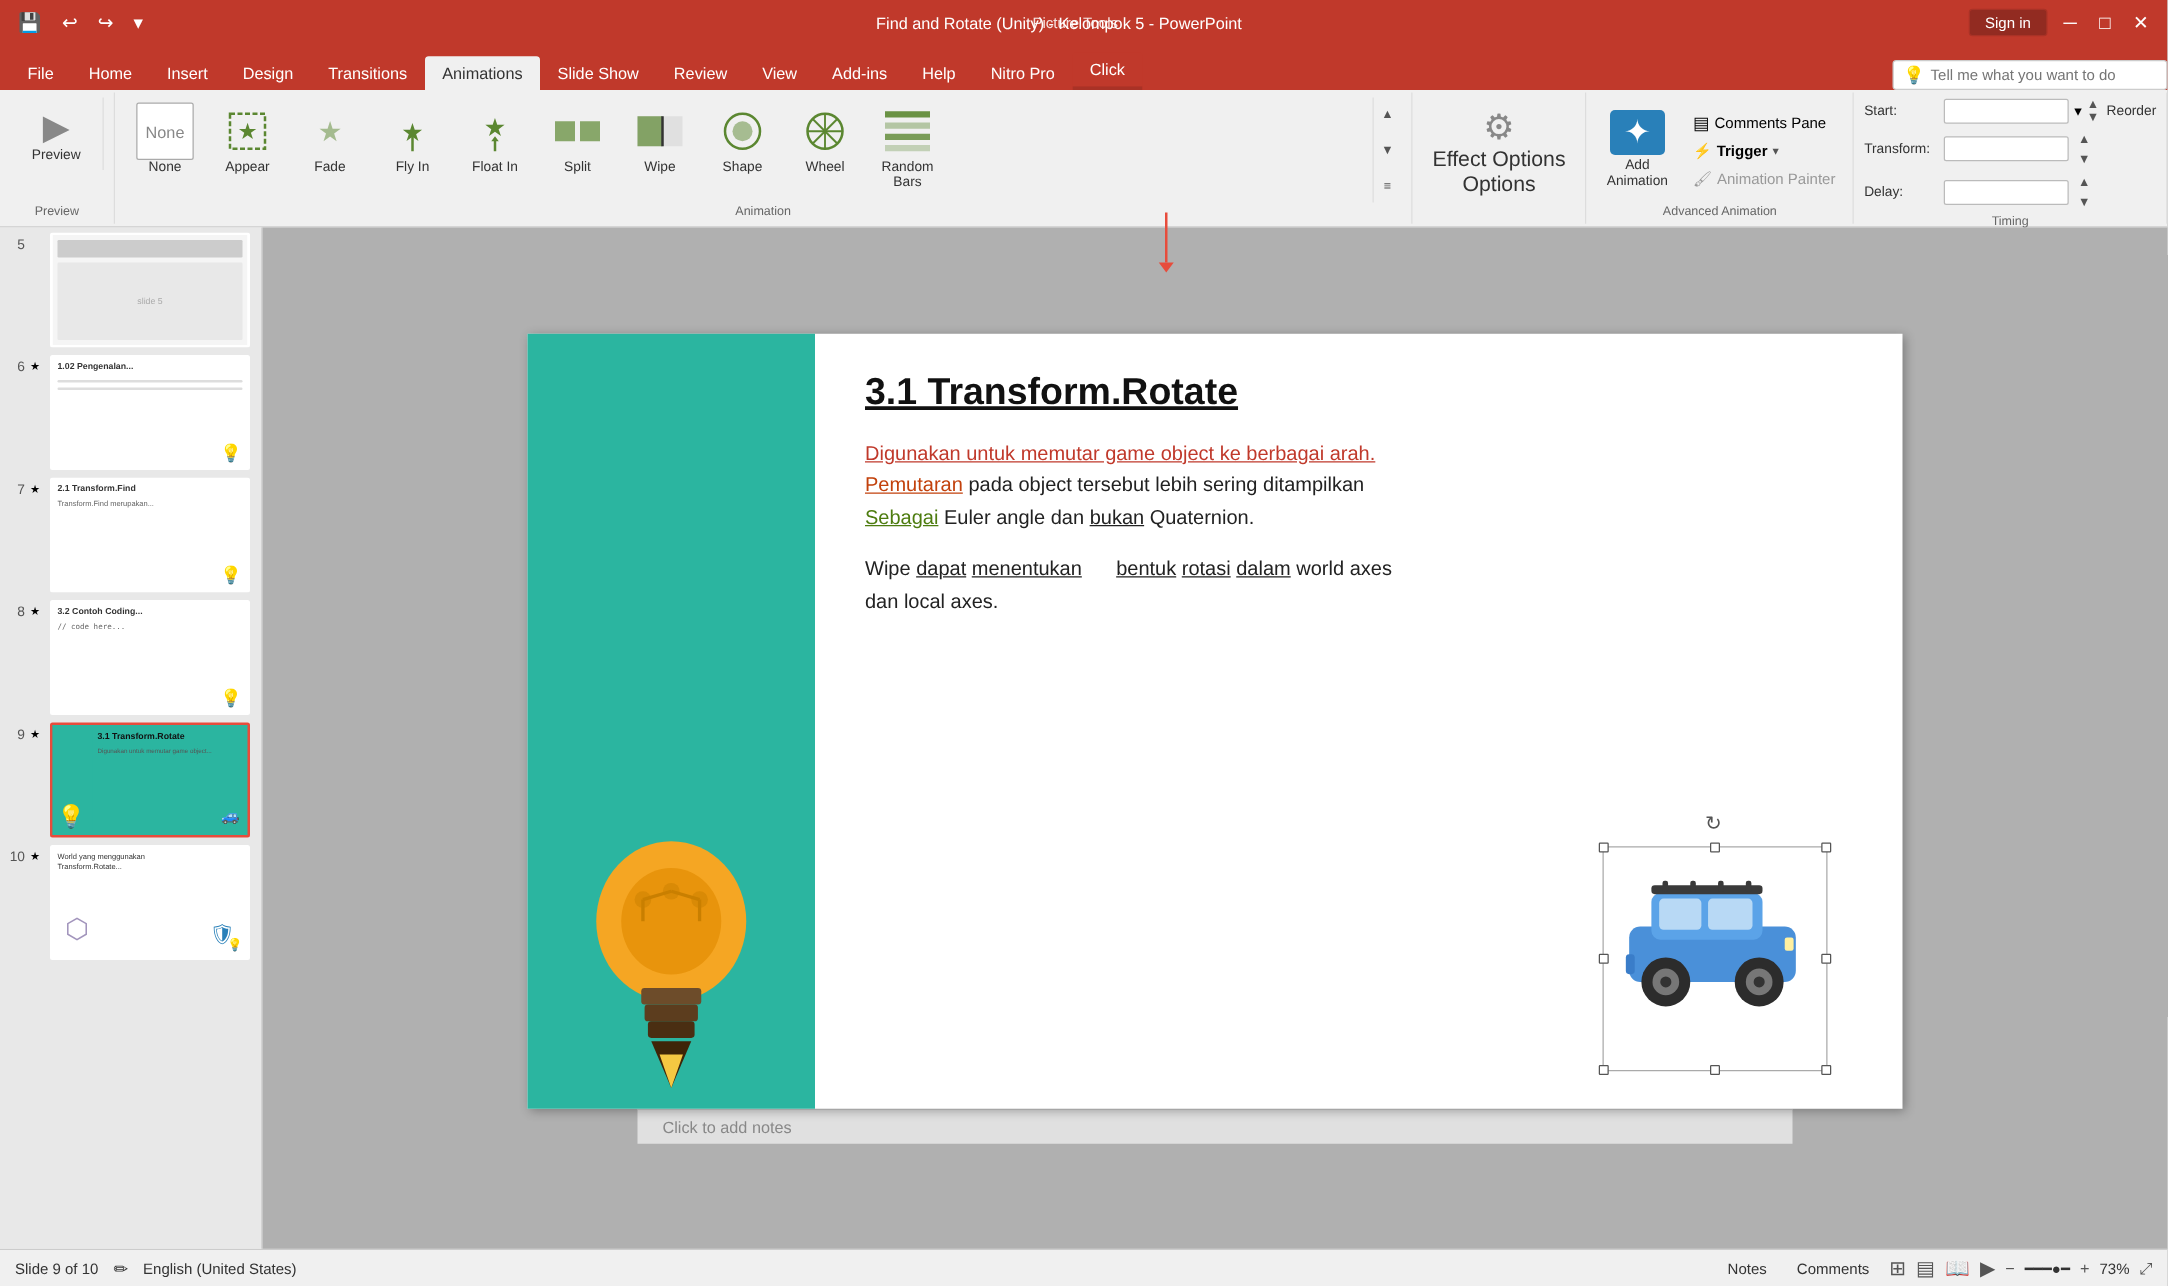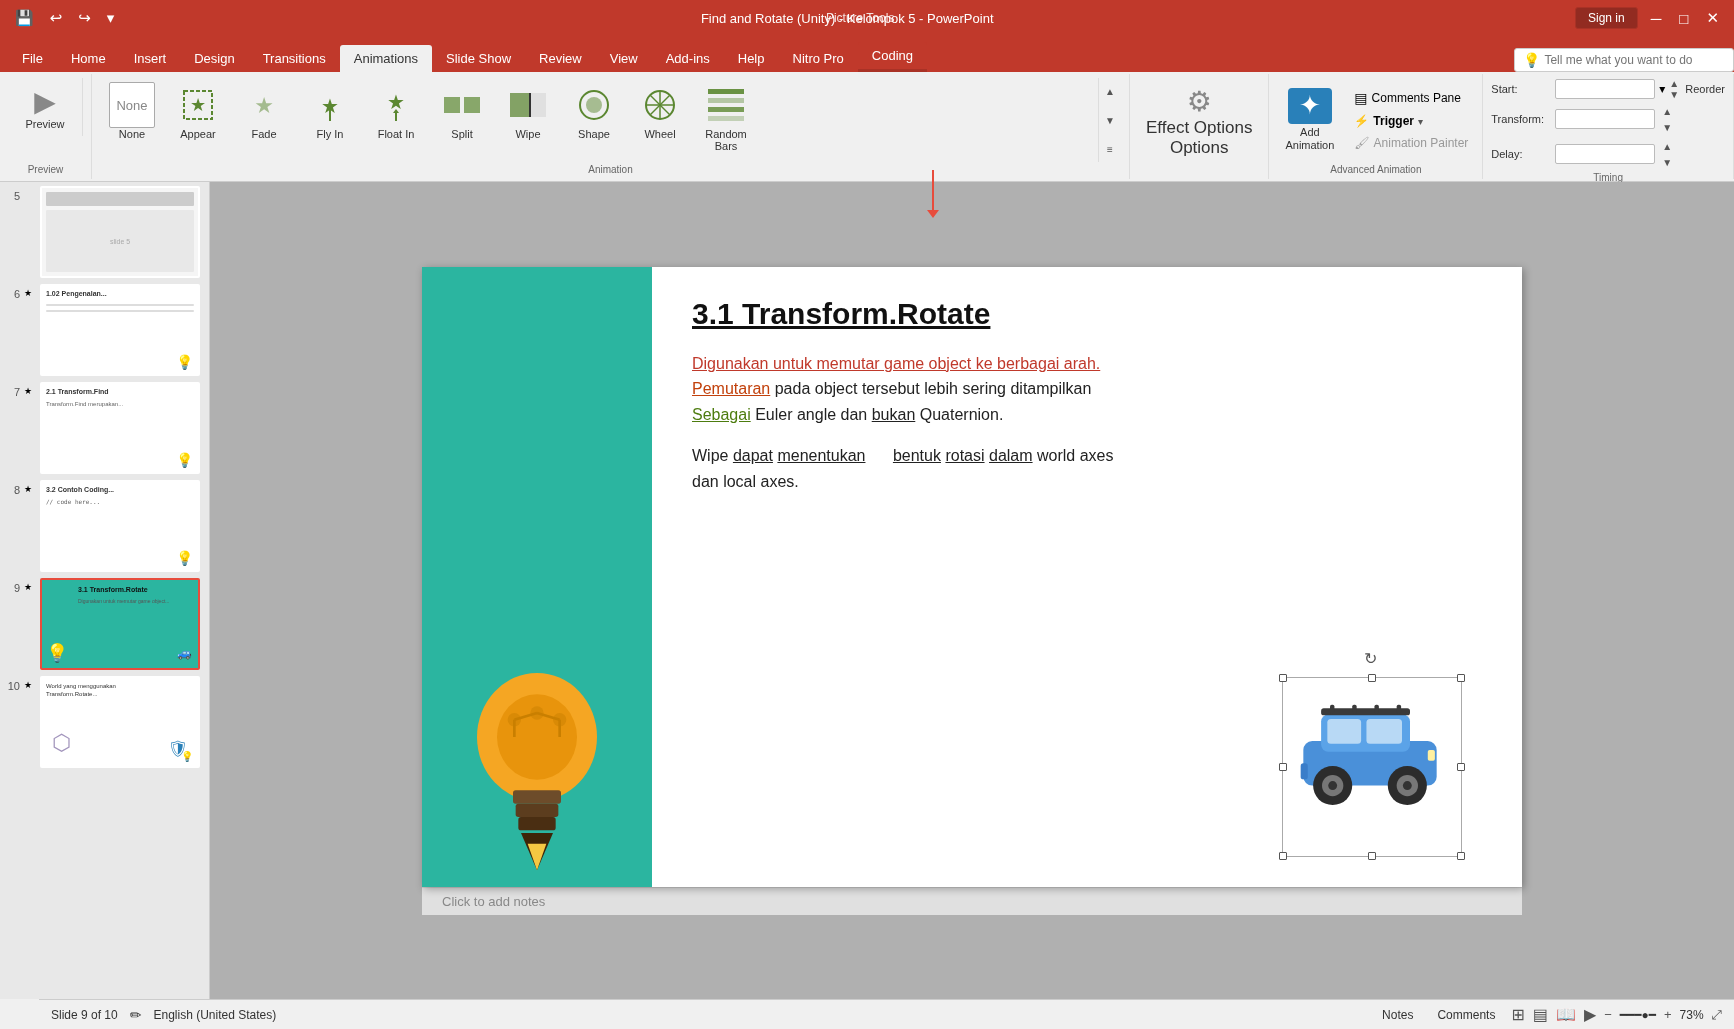--- a/index.html
+++ b/index.html
@@ -302,21 +302,20 @@
     #statusbar {
       height: 30px;
       background: #f0f0f0;
       border-top: 1px solid #ccc;
       display: flex;
       align-items: center;
       justify-content: space-between;
       padding: 0 12px;
       font-size: 12px;
       color: #333;
-      margin-left: 39px;
     }
     #statusbar .left { display: flex; align-items: center; gap: 12px; }
     #statusbar .right { display: flex; align-items: center; gap: 8px; }
     .status-icon { font-size: 16px; cursor: pointer; color: #555; }
     .status-btn { padding: 2px 8px; font-size: 12px; cursor: pointer; border: none; background: none; color: #333; }
 
     
     .tellme-box {
       display: flex;
       align-items: center;
@@ -502,21 +501,21 @@
   <div class="tab">Insert</div>
   <div class="tab">Design</div>
   <div class="tab">Transitions</div>
   <div class="tab active">Animations</div>
   <div class="tab">Slide Show</div>
   <div class="tab">Review</div>
   <div class="tab">View</div>
   <div class="tab">Add-ins</div>
   <div class="tab">Help</div>
   <div class="tab">Nitro Pro</div>
-  <div class="tab format-tab">Coding</div>
+  <div class="tab format-tab">Click</div>
   <div style="flex:1;"></div>
   <div class="tellme-box">
     <span style="margin-right:4px;color:#888;font-size:14px;">💡</span>
     <input type="text" placeholder="Tell me what you want to do" style="">
   </div>
 </div>
 
 <div id="ribbon">
 
   <div class="ribbon-group">
@@ -892,21 +891,21 @@
               <rect x="120" y="14" width="5" height="10" rx="2" fill="#3A3A3A"></rect>
 
               <rect x="155" y="65" width="8" height="12" rx="2" fill="#FFF0A0"></rect>
 
               <rect x="12" y="80" width="8" height="18" rx="3" fill="#3A7DC9"></rect>
             </svg>
           </div>
         </div>
       </div>
 
-      <div id="click-to-add" style="width:1100px;">
+      <div id="click-to-add" style="width:924px;">
         <span>Click to add notes</span>
       </div>
     </div>
   </div>
 
 </div>
 
 <div id="statusbar">
   <div class="left">
     <span>Slide 9 of 10</span>

